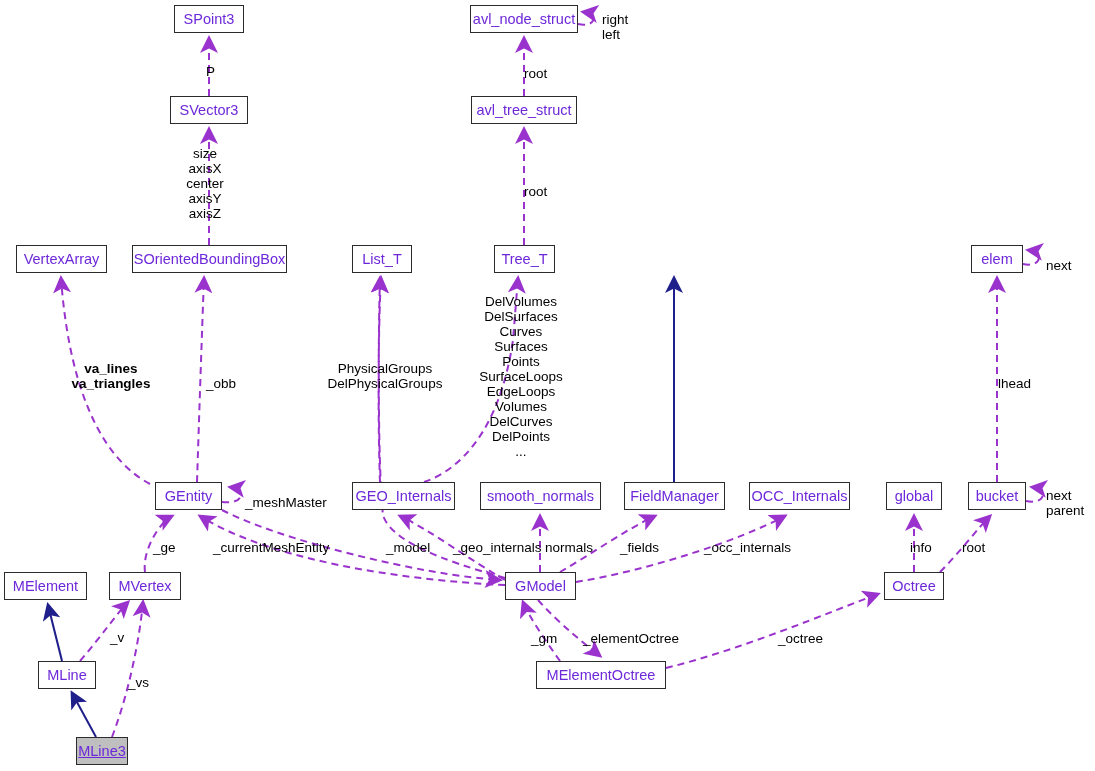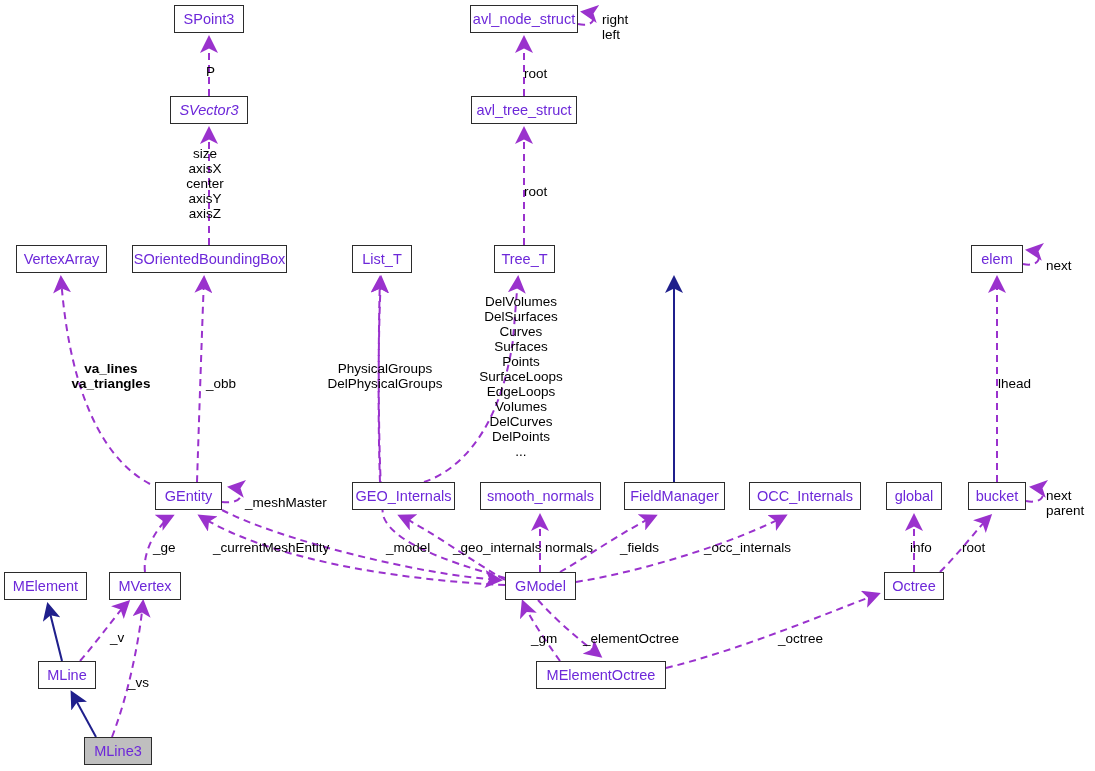--- a/index.html
+++ b/index.html
@@ -136,21 +136,21 @@
       <path d="M96,737 L72,693"></path>
     </g>
   </svg>
 
   <div class="node" style="left:174px;top:5px;width:70px;">
       <span>SPoint3</span>
     </div>
   <div class="node" style="left:470px;top:5px;width:108px;">
       <span>avl_node_struct</span>
     </div>
-  <div class="node" style="left:170px;top:96px;width:78px;font-style:italic;">
+  <div class="node" style="left:170px;top:96px;width:78px;">
       <span>SVector3</span>
     </div>
   <div class="node" style="left:471px;top:96px;width:106px;">
       <span>avl_tree_struct</span>
     </div>
   <div class="node" style="left:16px;top:245px;width:91px;">
       <span>VertexArray</span>
     </div>
   <div class="node" style="left:132px;top:245px;width:155px;">
       <span>SOrientedBoundingBox</span>
@@ -169,21 +169,21 @@
     </div>
   <div class="node" style="left:352px;top:482px;width:103px;">
       <span>GEO_Internals</span>
     </div>
   <div class="node" style="left:480px;top:482px;width:121px;">
       <span>smooth_normals</span>
     </div>
   <div class="node" style="left:624px;top:482px;width:101px;">
       <span>FieldManager</span>
     </div>
-  <div class="node" style="left:749px;top:482px;width:112px;">
+  <div class="node" style="left:749px;top:482px;width:101px;">
       <span>OCC_Internals</span>
     </div>
   <div class="node" style="left:886px;top:482px;width:56px;">
       <span>global</span>
     </div>
   <div class="node" style="left:968px;top:482px;width:58px;">
       <span>bucket</span>
     </div>
   <div class="node" style="left:4px;top:572px;width:83px;">
       <span>MElement</span>
@@ -196,21 +196,21 @@
     </div>
   <div class="node" style="left:884px;top:572px;width:60px;">
       <span>Octree</span>
     </div>
   <div class="node" style="left:38px;top:661px;width:58px;">
       <span>MLine</span>
     </div>
   <div class="node" style="left:536px;top:661px;width:130px;">
       <span>MElementOctree</span>
     </div>
-  <div class="node highlight" style="left:84px;top:737px;width:68px;">
+  <div class="node highlight" style="left:76px;top:737px;width:52px;text-decoration:underline;">
       <span>MLine3</span>
     </div>
 
   <div class="edge-label left" style="left:206px;top:56px;">P</div>
   <div class="edge-label left" style="left:602px;top:4px;">right
 left</div>
   <div class="edge-label left" style="left:524px;top:58px;">root</div>
   <div class="edge-label" style="left: 186.234px; top: 146px;">size
 axisX
 center

